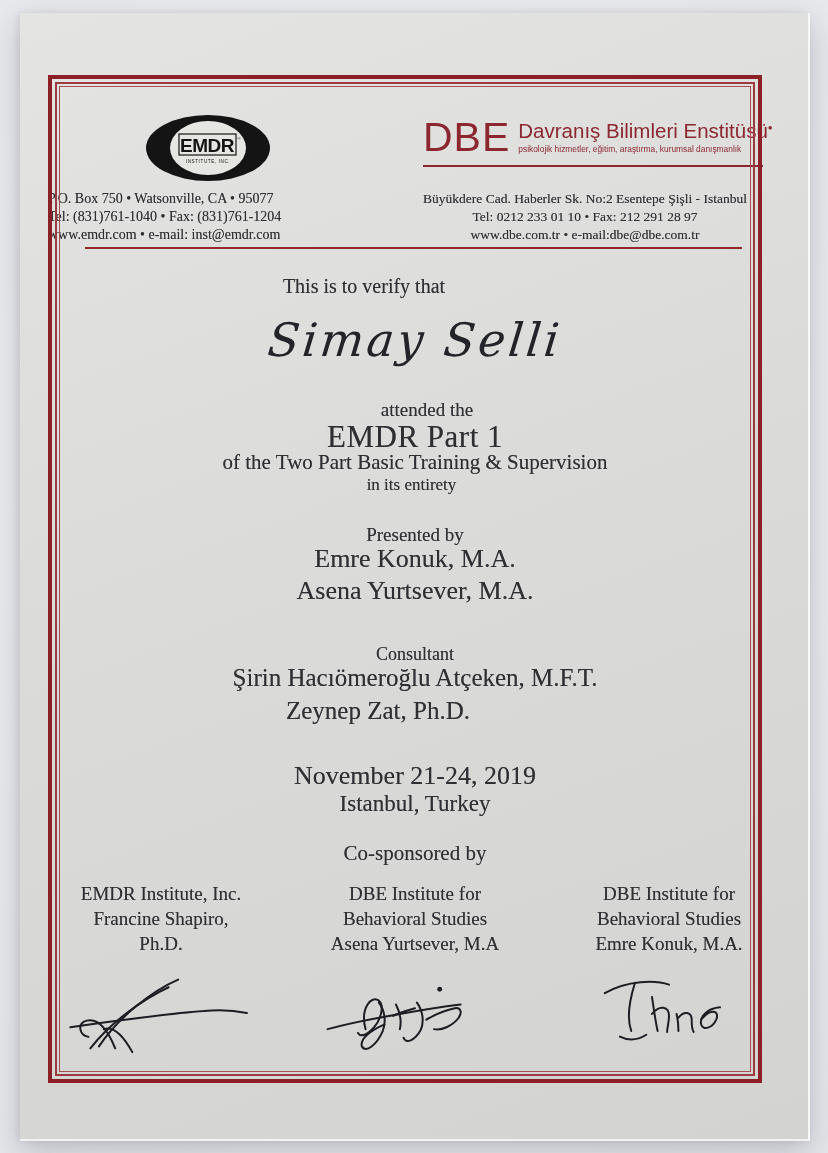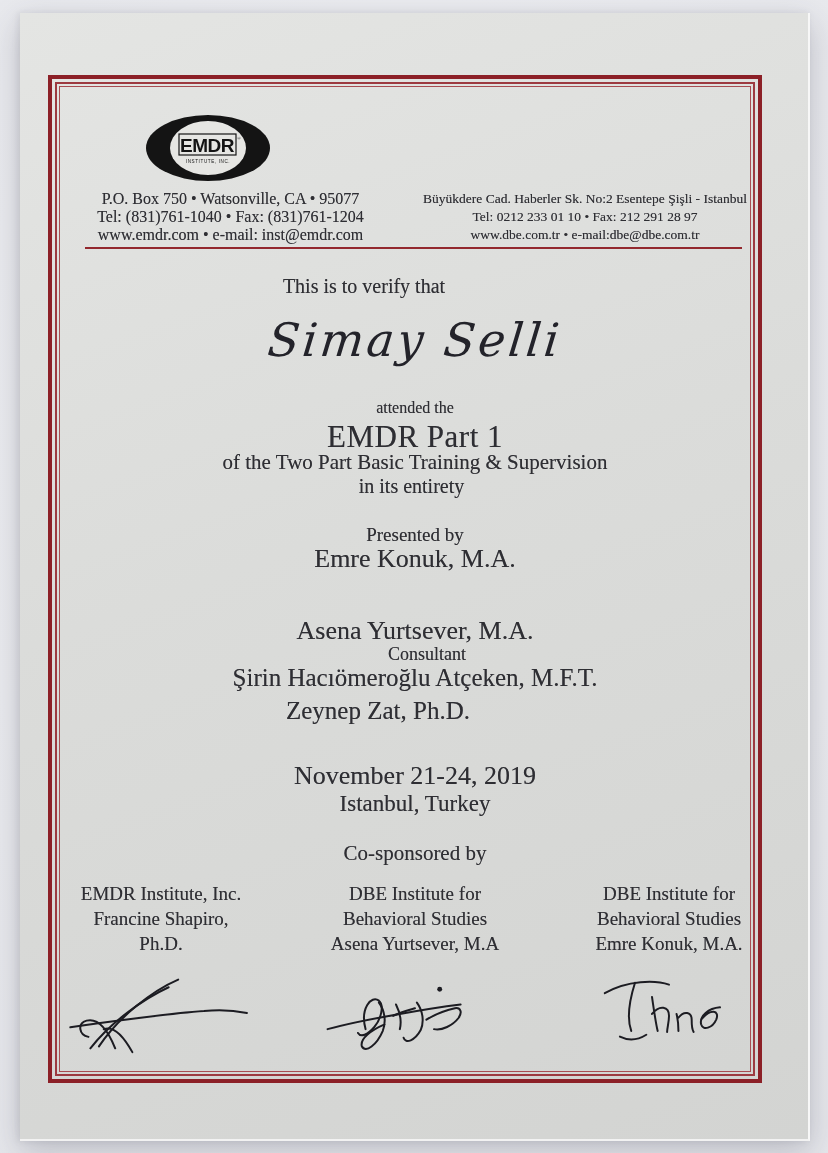--- a/index.html
+++ b/index.html
@@ -31,42 +31,42 @@
   }
   .frame-mid { width:100%; height:100%; border:2px solid #9d3a40; padding:2px; }
   .frame-inner { width:100%; height:100%; border:1px solid #a84d52; }
 
   .abs { position:absolute; }
   .ink { color:#2e2e33; text-shadow:0 0 .6px rgba(30,30,40,.45); }
   .center { text-align:center; }
 
   
   .emdr-logo { left:123px; top:100px; width:130px; height:70px; }
-  .emdr-address { left:28px; top:177px; width:330px; font-size:16px; line-height:18px; text-align:center;padding-left:35px; }
+  .emdr-address { left:28px; top:177px; width:330px; font-size:14px; line-height:18px; text-align:left; }
   .dbe-logo { left:403px; top:104px; width:340px; display:flex; align-items:flex-start; gap:8px;
               border-bottom:2px solid #8c2730; padding-bottom:8px; color:#8c2730; }
   .dbe-abbr { font-family:"Liberation Sans", sans-serif; font-weight:300; font-size:41px; line-height:40px; letter-spacing:1px; }
   .dbe-name { font-family:"Liberation Sans", sans-serif; font-size:20.5px; line-height:22px; white-space:nowrap; }
   .dbe-mark { font-size:8px; vertical-align:super; }
   .dbe-tagline { font-family:"Liberation Sans", sans-serif; font-size:8.4px; margin-top:2px; white-space:nowrap; }
   .dbe-address { left:385px; top:177px; width:360px; font-size:13.5px; line-height:18px; text-align:center; }
   .red-rule { left:65px; top:234px; width:657px; height:0; border-top:2px solid #93282e; }
 
   
   .verify   { left:0; top:262px; width:688px; font-size:20px; }
   .name     { left:0; top:300px; width:790px; font-size:46px; font-style:italic; letter-spacing:3px;
               font-family:"DejaVu Serif", serif; transform:skewX(-6deg); color:#23232a; }
-  .attended { left:0; top:386px; width:790px; font-size:16px; }
+  .attended { left:12px; top:386px; width:790px; font-size:19px; }
   .course   { left:0; top:406px; width:790px; font-size:31px; letter-spacing:.5px; }
   .csub1    { left:0; top:437px; width:790px; font-size:21px; }
-  .csub2    { left:0; top:462px; width:783px; font-size:20px;font-family:Liberation Serif, serif; }
+  .csub2    { left:0; top:462px; width:783px; font-size:17px;font-family:Liberation Serif, serif; }
   .presented{ left:0; top:511px; width:790px; font-size:19px; }
   .pres1    { left:0; top:531px; width:790px; font-size:26px; }
-  .pres2    { left:0; top:563px; width:790px; font-size:26px;margin-top:40px; }
-  .conslab  { left:0; top:631px; width:790px; font-size:18px;margin-left:12px; }
+  .pres2    { left:0; top:563px; width:790px; font-size:26px; }
+  .conslab  { left:0; top:631px; width:790px; font-size:18px; }
   .cons1    { left:0; top:651px; width:790px; font-size:25px;text-align:center; }
   .cons2    { left:0; top:684px; width:716px; font-size:25px; }
   .date     { left:0; top:748px; width:790px; font-size:26px; }
   .loc      { left:0; top:778px; width:790px; font-size:23px; }
   .cospon   { left:0; top:828px; width:790px; font-size:21px; }
 
   .sponsors { left:14px; top:868px; width:762px; display:flex; }
   .sponsor  { flex:1; text-align:center; font-size:19px; line-height:25px; }
   .sig      { margin-top:14px; height:86px; display:flex; justify-content:center; align-items:center; }
   .sig svg  { overflow:visible; }
@@ -89,20 +89,27 @@
       <text x="65" y="50" text-anchor="middle" font-family="Liberation Sans, sans-serif" font-size="4.6" letter-spacing=".6" fill="#141414">INSTITUTE, INC.</text>
     </svg>
   </div>
 
   <div class="abs emdr-address ink">
     <div>P.O. Box 750 • Watsonville, CA • 95077</div>
     <div>Tel: (831)761-1040  •  Fax: (831)761-1204</div>
     <div>www.emdr.com  •  e-mail: inst@emdr.com</div>
   </div>
 
+  <div class="abs dbe-logo">
+    <div class="dbe-abbr">DBE</div>
+    <div>
+      <div class="dbe-name"><span>Davranış Bilimleri Enstitüsü</span><span class="dbe-mark">●</span></div>
+      <div class="dbe-tagline">psikolojik hizmetler, eğitim, araştırma, kurumsal danışmanlık</div>
+    </div>
+  </div>
 
   <div class="abs dbe-address ink">
     <div>Büyükdere Cad. Haberler Sk. No:2 Esentepe Şişli - Istanbul</div>
     <div>Tel: 0212 233 01 10  •  Fax: 212 291 28 97</div>
     <div>www.dbe.com.tr  •  e-mail:dbe@dbe.com.tr</div>
   </div>
 
   <div class="abs red-rule"></div>
 
   <div class="abs center ink verify">This is to verify that</div>

